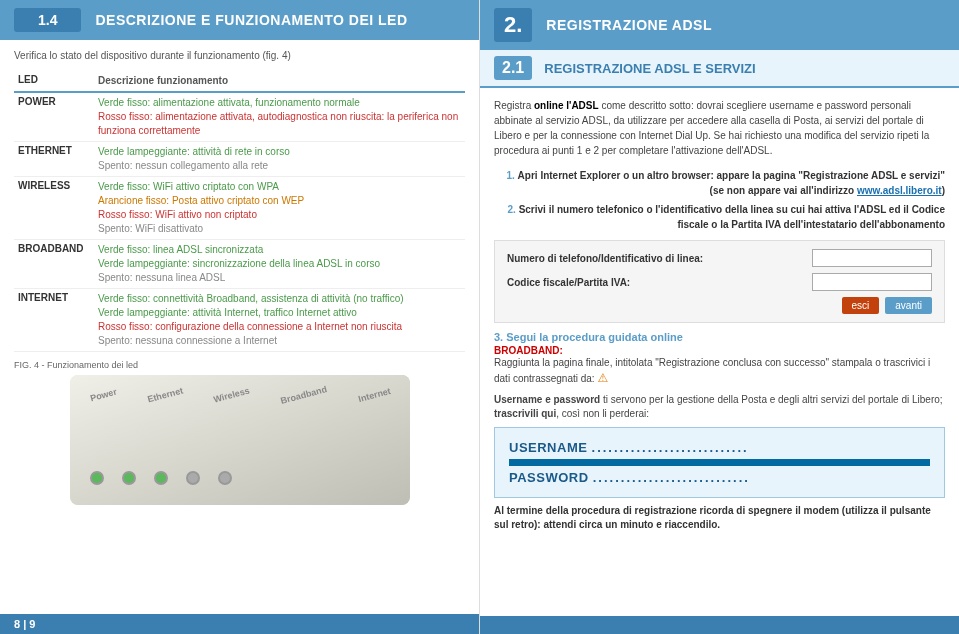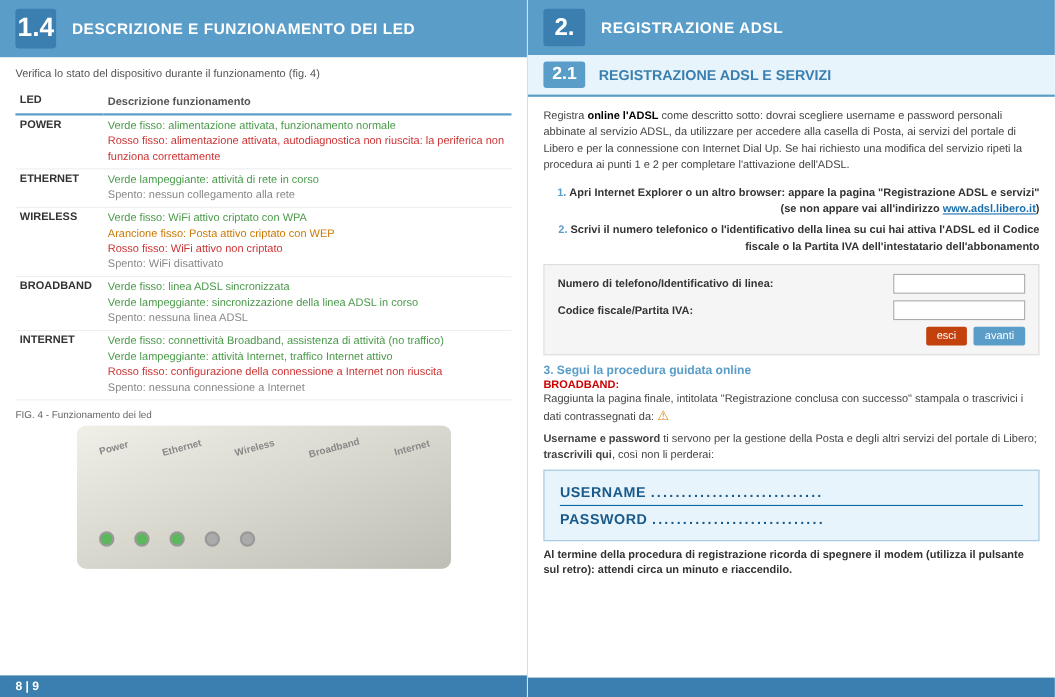--- a/index.html
+++ b/index.html
@@ -27,23 +27,23 @@
       color: white;
       padding: 8px 14px;
       display: flex;
       align-items: center;
       gap: 14px;
     }
 
     .section-number-left {
       background: #3a7faf;
       color: white;
-      font-size: 24px;
-      font-weight: bold;
-      padding: 4px 2px;
+      font-size: 14px;
+      font-weight: bold;
+      padding: 4px 24px;
       border-radius: 3px;
     }
 
     .left-header-title {
       font-size: 14px;
       font-weight: bold;
       text-transform: uppercase;
       letter-spacing: 0.5px;
     }
 
@@ -331,21 +331,21 @@
       padding: 8px 14px;
       margin: 6px 0;
     }
 
     .credential-line {
       font-size: 13px;
       font-weight: bold;
       color: #1a5a8a;
       letter-spacing: 0.5px;
       padding: 4px 0;
-      border-bottom: 1px solid #0369a1;
+      border-bottom: 7px solid #0369a1;
     }
 
     .credential-line:last-child {
       border-bottom: none;
     }
 
     .credential-dots {
       letter-spacing: 2px;
     }
 

